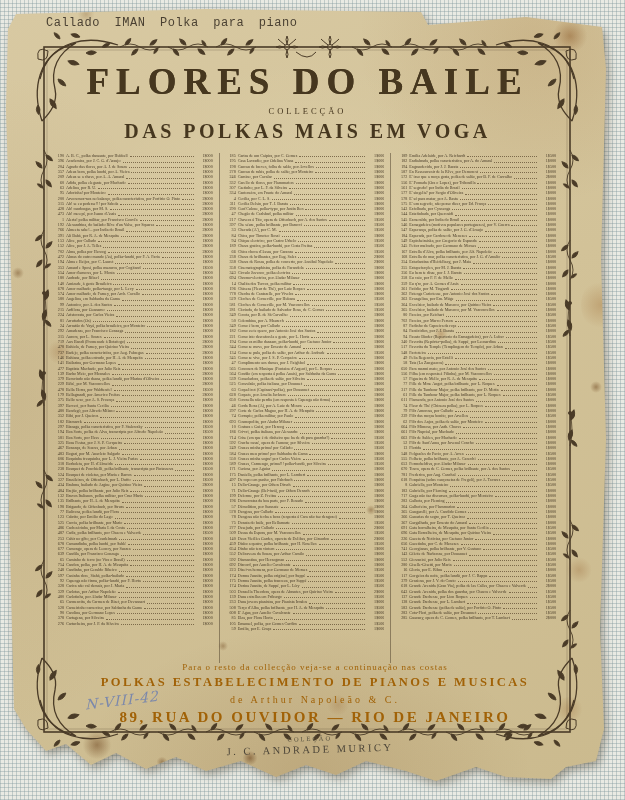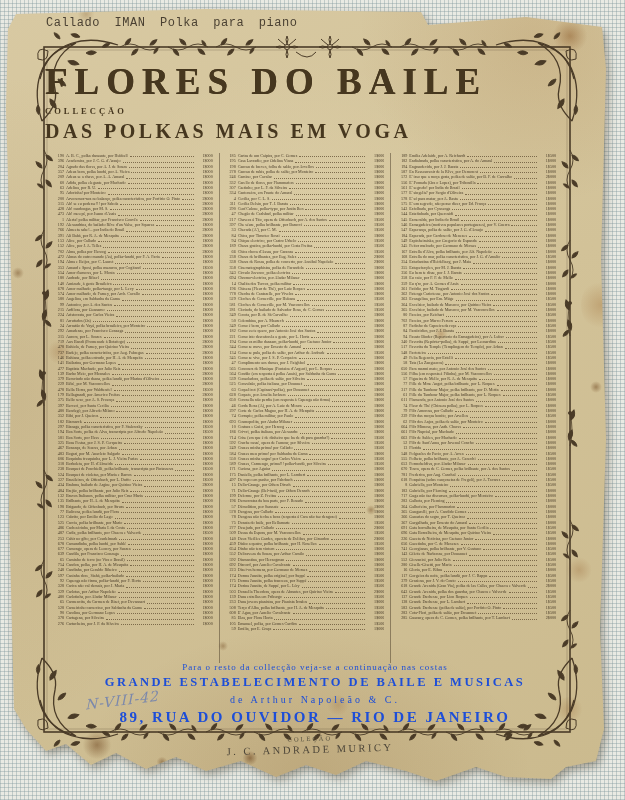--- a/index.html
+++ b/index.html
@@ -21,37 +21,37 @@
       radial-gradient(40% 60% at 2% 50%, rgba(120,85,40,.10), transparent 70%),
       radial-gradient(50% 25% at 50% 98%, rgba(120,80,35,.18), transparent 75%),
       linear-gradient(160deg,#d8c9a2 0%, #d2c298 45%, #cbba8e 100%);
     clip-path:polygon(2px 20px,10px 5px,200px 0px,415px 3px,422px 16px,520px 8px,596px 18px,600px 60px,595px 250px,600px 430px,594px 620px,598px 720px,590px 752px,560px 758px,545px 770px,500px 768px,470px 758px,430px 772px,400px 762px,360px 752px,330px 766px,300px 756px,270px 768px,235px 752px,200px 762px,170px 748px,140px 760px,110px 744px,85px 756px,60px 735px,40px 742px,20px 720px,8px 700px,3px 500px,6px 300px,0px 100px);
   }
   .stain{position:absolute;border-radius:50%;pointer-events:none;}
   
   .typed-note{position:absolute;left:46px;top:16px;font-family:"Liberation Mono",monospace;
     font-size:12px;letter-spacing:.5px;word-spacing:7px;color:#3b3226;opacity:.9;}
   
-  .hdr{position:absolute;left:45px;top:60px;width:525px;color:#46371f;}
+  .hdr{position:absolute;left:45px;top:60px;width:525px;text-align:center;color:#46371f;}
   .title{font-size:37px;font-weight:bold;letter-spacing:7px;
     text-shadow:0 0 .5px #46371f; white-space:nowrap;}
-  .sub1{font-size:8.5px;font-weight:bold;letter-spacing:3px;margin-top:3px;}
+  .sub1{font-size:8.5px;font-weight:normal;letter-spacing:3px;margin-top:3px;}
   .sub2{font-size:20px;font-weight:bold;letter-spacing:3.5px;margin-top:4px;}
   
   .catalog{position:absolute;left:54px;top:153px;width:502px;height:510px;
     display:flex;overflow:hidden;color:#473a27;}
   .col{width:160px;height:510px;overflow:hidden;}
   .col + .col{border-left:.7px solid rgba(74,59,39,.5);padding-left:6px;margin-left:6px;}
   .entry{display:flex;align-items:flex-end;font-size:4.1px;line-height:1.3;}
   .entry .n{flex:none;width:10px;text-align:right;margin-right:2px;}
   .entry .t{max-width:118px;}
   .entry .lead{flex:1 0 5px;border-bottom:1px dotted rgba(96,78,50,.75);margin:0 2px 1px 2px;}
   .entry .p{flex:none;width:17px;text-align:right;}
   
-  .footer{position:absolute;left:45px;top:662px;width:540px;text-align:center;color:#1d4ed8;}
+  .footer{position:absolute;left:45px;top:662px;width:540px;text-align:center;color:#a16207;}
   .cont{font-size:9px;letter-spacing:1px;}
   .store{font-size:12.5px;font-weight:bold;letter-spacing:2.5px;margin-top:3px;}
   .owner{font-size:10px;letter-spacing:3px;margin-top:4px;}
   .addr{font-size:15px;font-weight:bold;letter-spacing:2.5px;margin-top:4px;}
   .handnum{position:absolute;left:86px;top:692px;font-style:italic;
     font-family:"DejaVu Serif",serif;font-size:14px;color:#6d7fb0;
     transform:rotate(-7deg) skewX(-8deg);opacity:.85;letter-spacing:1px;}
   .stamp{position:absolute;left:150px;top:735px;width:320px;text-align:center;
     color:#55503f;transform:rotate(-1.5deg);}
   .stamp .s1{font-size:6.5px;letter-spacing:2px;}
@@ -1777,21 +1777,21 @@
         <span class="n">285</span>
         <span class="t">Guarany, opera de C. Gomes, polka brilhante, por T. Lambert</span>
         <span class="lead"></span>
         <span class="p">2$000</span>
       </div>
     </div>
 </div>
 
 <div class="footer">
   <div class="cont">Para o resto da collecção veja-se a continuação nas costas</div>
-  <div class="store">GRANDE ESTABELECIMENTO DE BAILE E MUSICAS</div>
+  <div class="store">POLKAS ESTABELECIMENTO DE PIANOS E MUSICAS</div>
   <div class="owner">de Arthur Napoleão &amp; C.</div>
   <div class="addr">89, RUA DO OUVIDOR — RIO DE JANEIRO</div>
 </div>
 
 <div class="handnum">N-VIII-42</div>
 
 <div class="stamp">
   <div class="s1">COLEÇÃO</div>
   <div class="s2">J. C. ANDRADE MURICY</div>
 </div>

